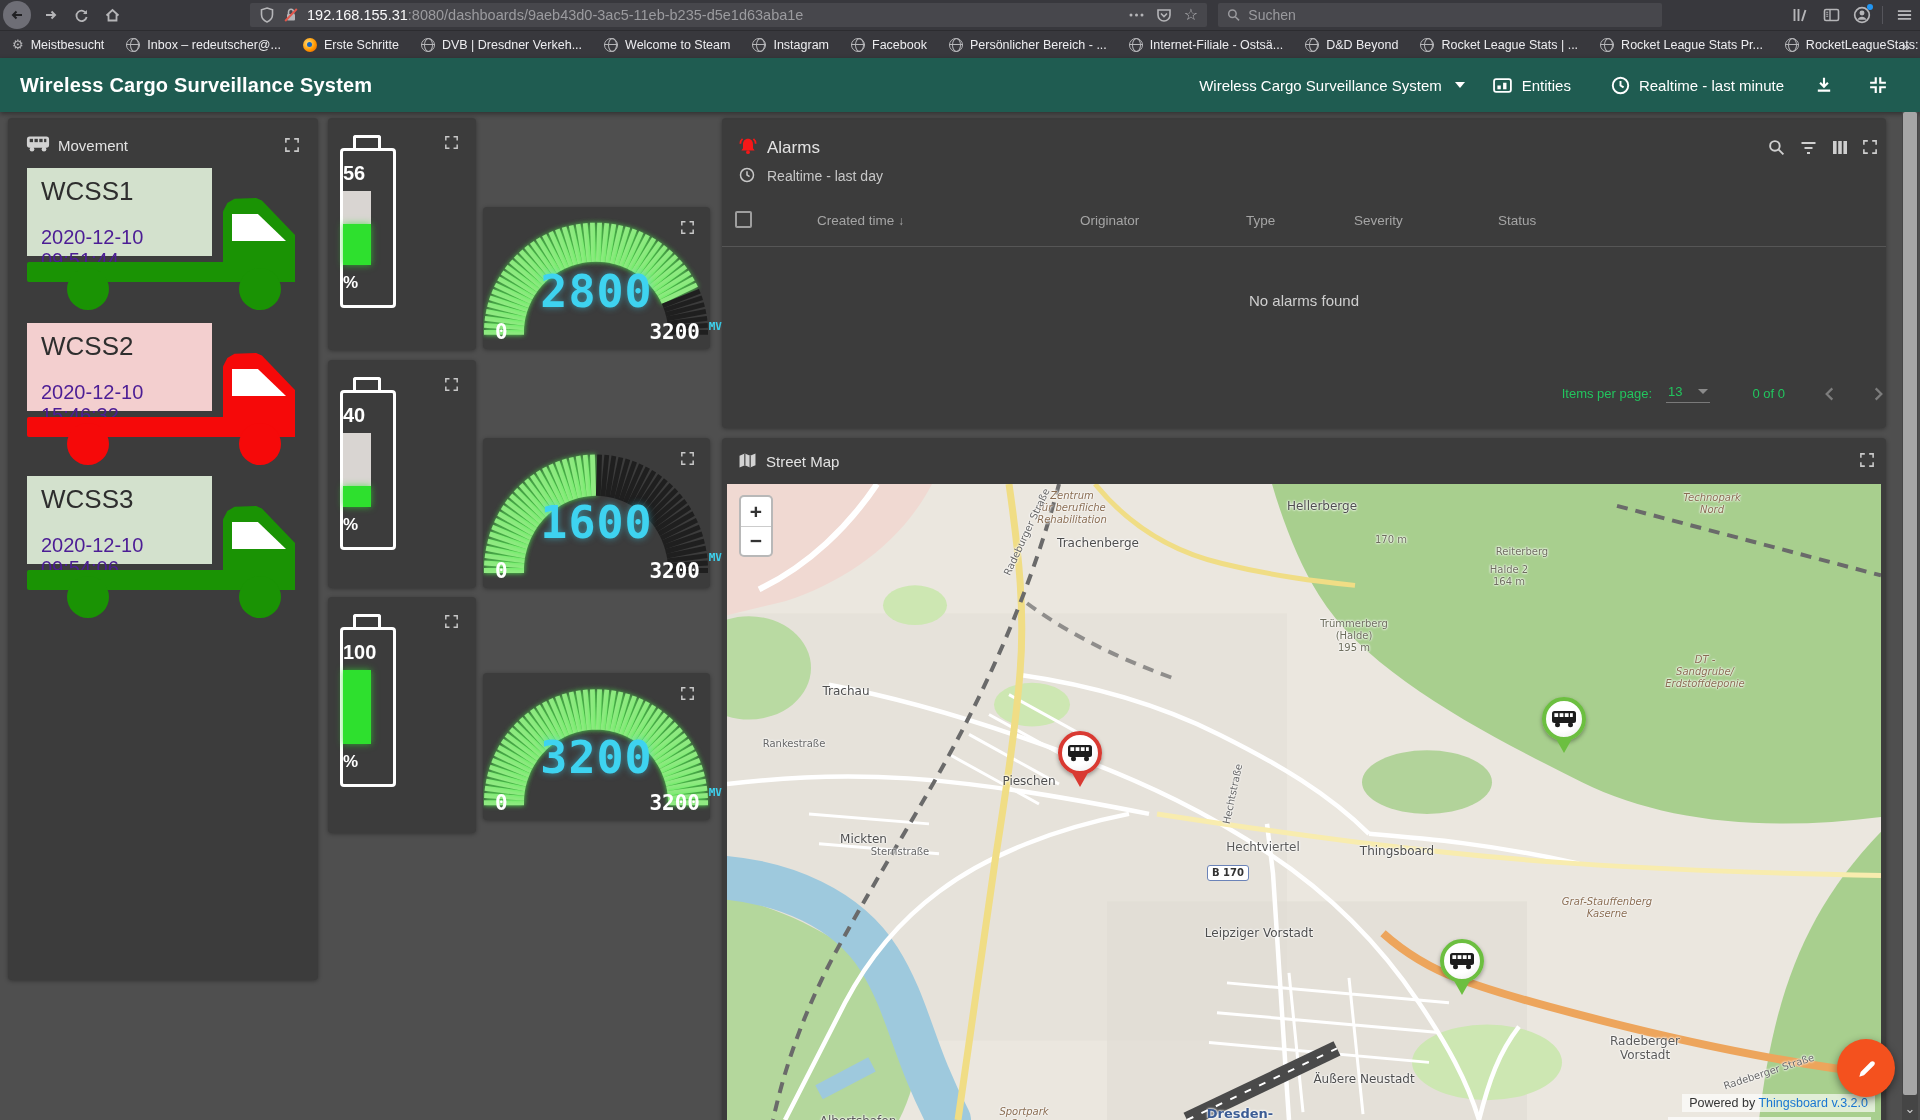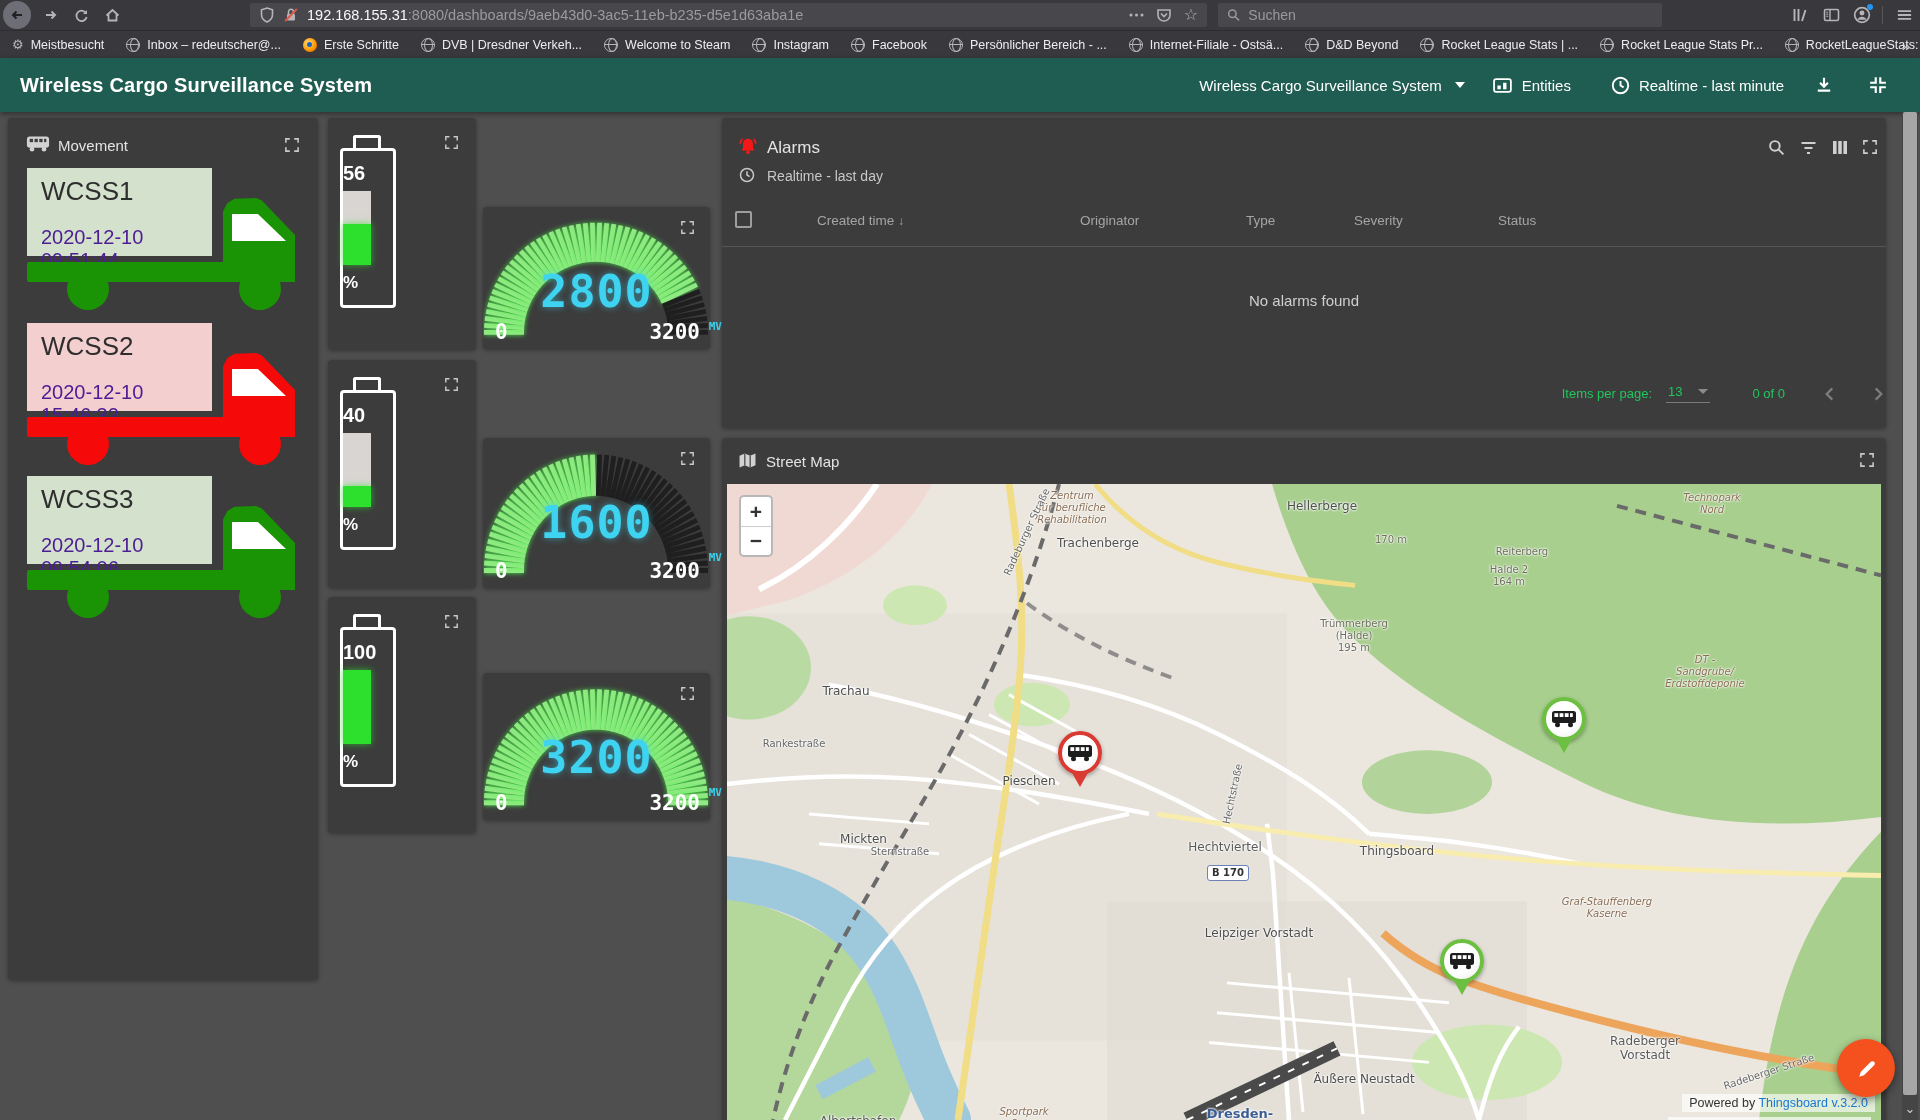--- a/index.html
+++ b/index.html
@@ -705,21 +705,21 @@
           <div class="mlabel site" style="left: 978px; top: 188px; transform: translate(-50%, -50%);">DT -
 Sandgrube/
 Erdstoffdeponie</div>
           <div class="mlabel peak" style="left: 782px; top: 92px; transform: translate(-50%, -50%);">Halde 2
 164 m</div>
           <div class="mlabel place" style="left: 119px; top: 207px; transform: translate(-50%, -50%);">Trachau</div>
           <div class="mlabel street" style="left: 67px; top: 260px; transform: translate(-50%, -50%);">Rankestraße</div>
           <div class="mlabel place" style="left: 302px; top: 297px; transform: translate(-50%, -50%);">Pieschen</div>
           <div class="mlabel place" style="left: 127px; top: 355px; transform: translate(-50%, -50%); padding-left: 19px;">Mickten</div>
           <div class="mlabel street" style="left: 173px; top: 368px; transform: translate(-50%, -50%);">Sternstraße</div>
-          <div class="mlabel place-sm" style="left: 498px; top: 363px; transform: translate(-50%, -50%);">Hechtviertel</div>
+          <div class="mlabel place-sm" style="left: 536px; top: 363px; transform: translate(-50%, -50%);">Hechtviertel</div>
           <div class="mlabel place" style="left: 670px; top: 367px; transform: translate(-50%, -50%);">Thingsboard</div>
           <div class="mlabel place" style="left: 532px; top: 449px; transform: translate(-50%, -50%);">Leipziger Vorstadt</div>
           <div class="mlabel site" style="left: 880px; top: 424px; transform: translate(-50%, -50%);">Graf-Stauffenberg
 Kaserne</div>
           <div class="mlabel place-sm" style="left: 918px; top: 564px; transform: translate(-50%, -50%);">Radeberger
 Vorstadt</div>
           <div class="mlabel place" style="left: 637px; top: 595px; transform: translate(-50%, -50%);">Äußere Neustadt</div>
           <div class="mlabel city" style="left: 513px; top: 630px; transform: translate(-50%, -50%);">Dresden-</div>
           <div class="mlabel site" style="left: 297px; top: 634px; transform: translate(-50%, -50%);">Sportpark
 Ostra</div>

